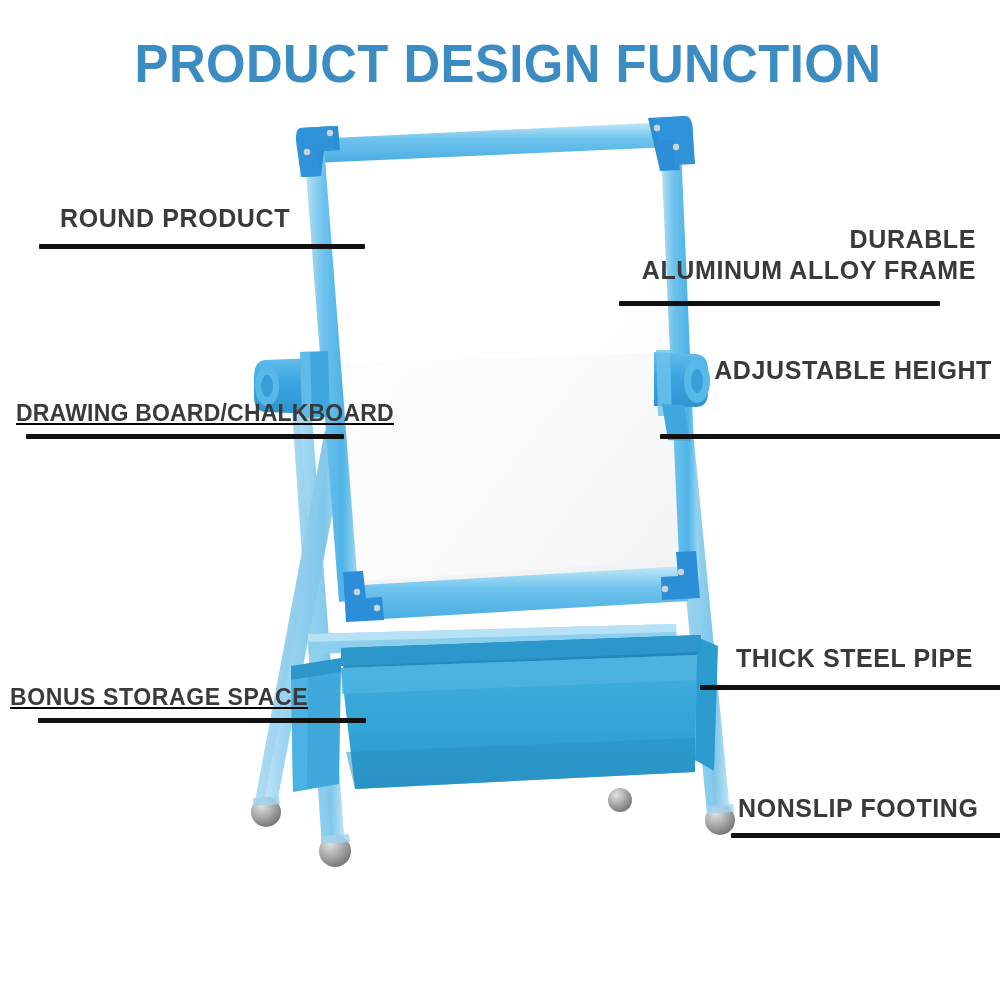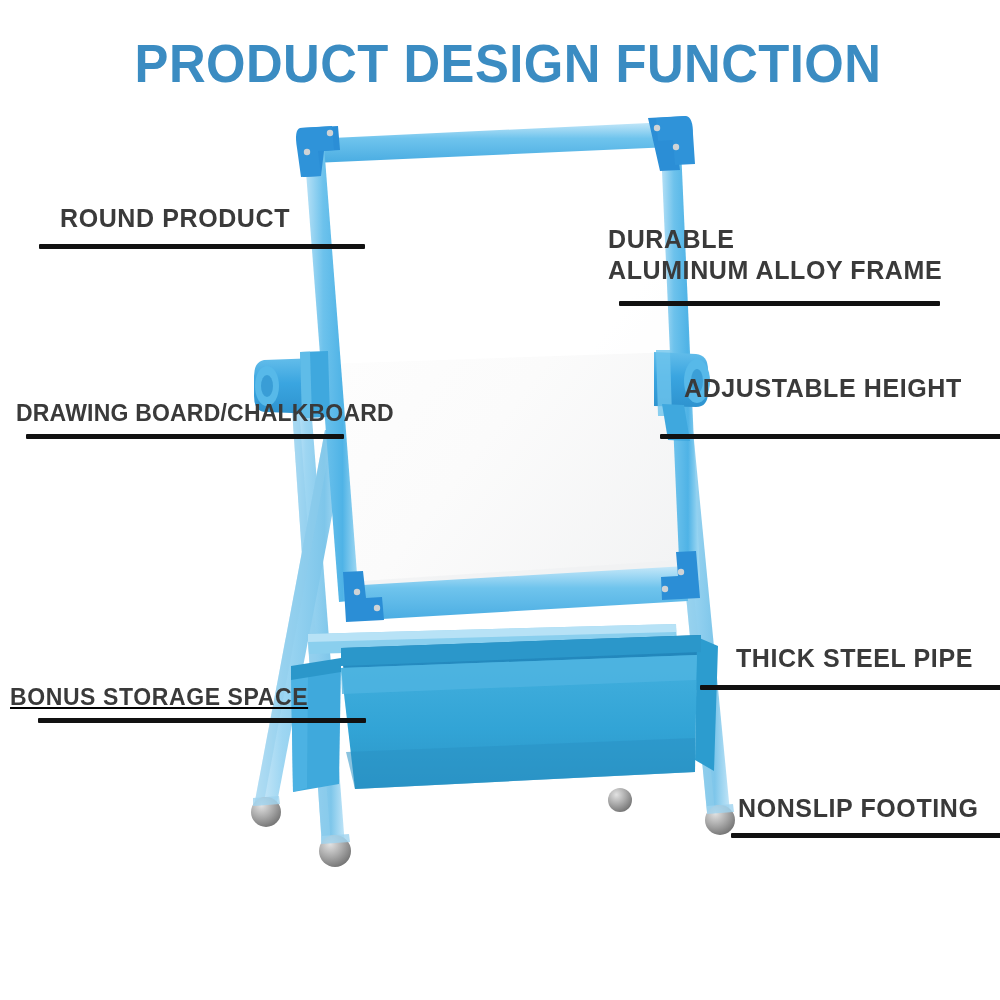--- a/index.html
+++ b/index.html
@@ -48,21 +48,21 @@
   .callout .ctext.small{font-size:23px;}
   .callout .ctext.tight{letter-spacing:0.2px;}
   .rule{
     position:absolute;
     height:5px;
     background:#111111;
     border-radius:1px;
   }
 
   .align-left  .ctext{text-align:left;}
-  .align-center .ctext{text-align:left;}
+  .align-center .ctext{text-align:right;}
 </style>
 </head>
 <body>
 
 <div id="canvas">
 
   <div class="title">PRODUCT DESIGN FUNCTION</div>
 
   <svg class="product" viewBox="0 0 1000 1000" width="1000" height="1000">
     <defs>
@@ -212,37 +212,37 @@
       <path d="M313,836 l28,-2 l1,8 l-29,2 z" fill="#9fd3ef" opacity="0.8"></path>
       <path d="M699,806 l26,-2 l1,8 l-27,2 z" fill="#9fd3ef" opacity="0.8"></path>
     </g>
   </svg>
 
   <div class="callout align-left" style="left:52px;top:203px;">
     <div class="ctext">ROUND PRODUCT</div>
   </div>
   <div class="rule" style="left:31px;top:244px;width:326px;"></div>
 
-  <div class="callout align-left" style="left:8px;top:399px;">
+  <div class="callout align-left" style="left:8px;top:399px;text-decoration:underline;">
     <div class="ctext small tight">DRAWING BOARD/CHALKBOARD</div>
   </div>
   <div class="rule" style="left:18px;top:434px;width:318px;"></div>
 
   <div class="callout align-left" style="left:2px;top:683px;text-decoration:underline;">
     <div class="ctext small">BONUS STORAGE SPACE</div>
   </div>
   <div class="rule" style="left:30px;top:718px;width:328px;"></div>
 
   <div class="callout align-center" style="left:600px;top:224px;width:368px;">
     <div class="ctext">DURABLE</div>
     <div class="ctext">ALUMINUM ALLOY FRAME</div>
   </div>
   <div class="rule" style="left:611px;top:301px;width:321px;"></div>
 
-  <div class="callout align-center" style="left:676px;top:373px;width:308px;">
+  <div class="callout align-center" style="left:676px;top:355px;width:308px;">
     <div class="ctext">ADJUSTABLE HEIGHT</div>
   </div>
   <div class="rule" style="left:652px;top:434px;width:348px;"></div>
 
   <div class="callout align-left" style="left:728px;top:643px;">
     <div class="ctext">THICK STEEL PIPE</div>
   </div>
   <div class="rule" style="left:692px;top:685px;width:308px;"></div>
 
   <div class="callout align-left" style="left:730px;top:793px;">

